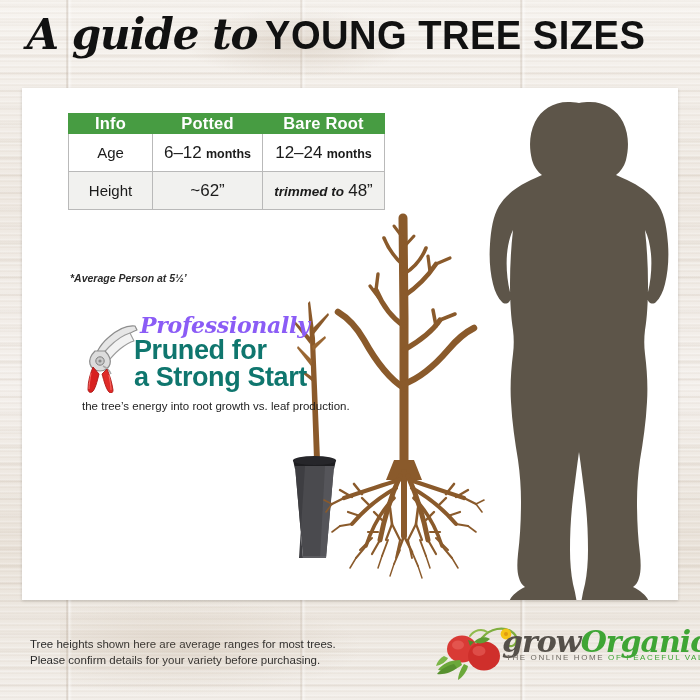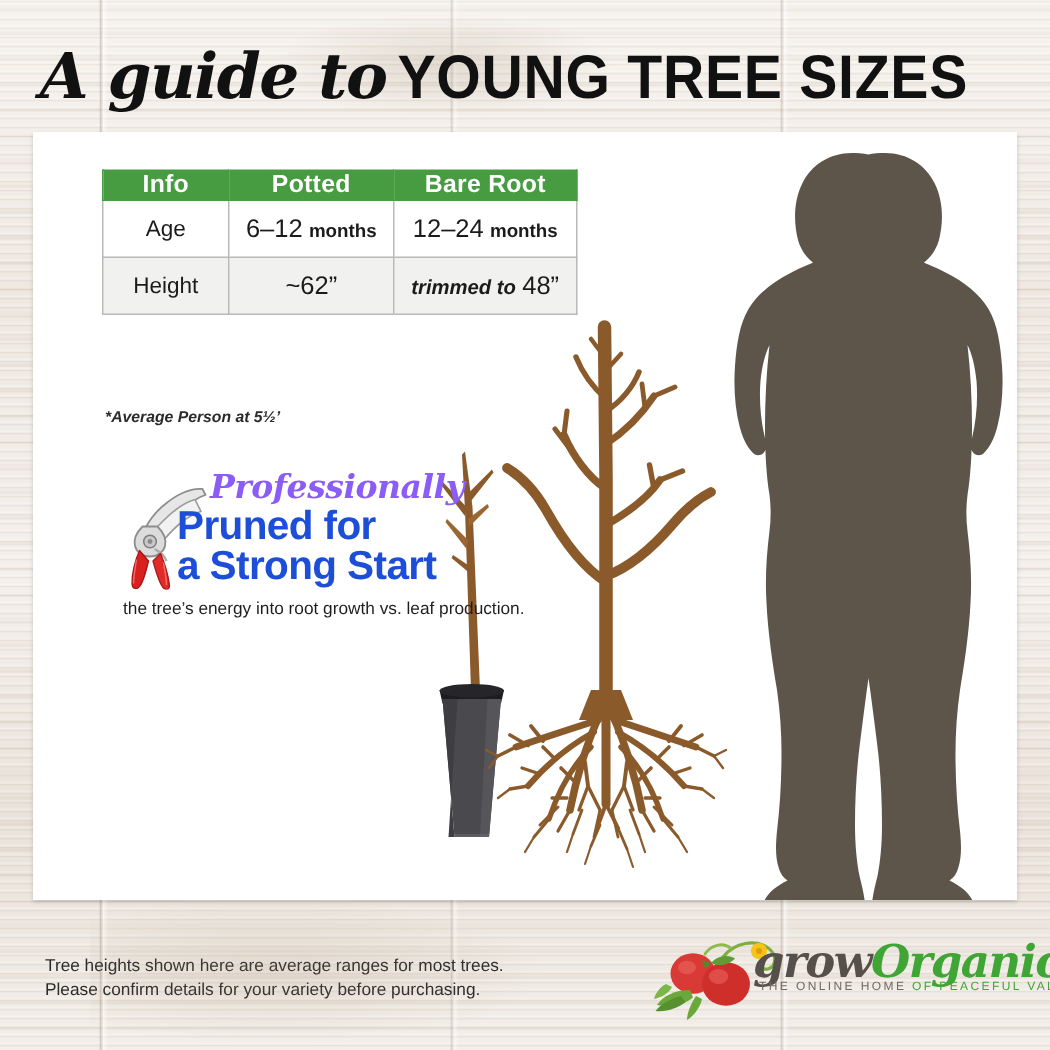--- a/index.html
+++ b/index.html
@@ -58,21 +58,21 @@
   #page::after {
     content:"";
     position:absolute; left:60px; top:600px; width:300px; height:95px;
     background: radial-gradient(ellipse at 40% 50%, rgba(168,142,112,0.18), rgba(168,142,112,0) 72%);
     pointer-events:none;
   }
 
   
   #title {
     position: absolute;
-    left: 0; top: 26px; width: 700px;
+    left: 0; top: 10px; width: 700px;
     text-align: center;
     white-space: nowrap;
     color: #111;
   }
   #title .script {
     font-family: "DejaVu Serif", serif;
     font-style: italic;
     font-weight: bold;
     font-size: 42px;
     letter-spacing: -1px;
@@ -146,24 +146,24 @@
   
   #prune-block { position: absolute; left: 40px; top: 225px; width: 290px; }
   #shears { position: absolute; left: 21px; top: 8px; width: 58px; height: 72px; }
   #prune-script {
     position: absolute; left: 78px; top: -1px;
     font-family: "DejaVu Serif", serif;
     font-style: italic; font-weight: bold;
     font-size: 22px; color: #8b5cf6; letter-spacing: -0.3px;
   }
   #prune-head {
-    position: absolute; left: 56px; top: 24px;
+    position: absolute; left: 72px; top: 24px;
     font-family: "Liberation Sans Narrow","Liberation Sans", sans-serif;
     font-weight: bold; font-size: 27px; line-height: 27px;
-    color: #1d4ed8; letter-spacing: -0.4px;
+    color: #0f766e; letter-spacing: -0.4px;
   }
   #prune-head span { display: block; }
   #prune-body {
     position: absolute; left: 20px; top: 86px;
     font-size: 11.5px; line-height: 15px; color: #1f1f1f;
   }
   #prune-body span { display: block; }
 
   
   #illo { position: absolute; left: 0; top: 0; width: 656px; height: 512px; }

